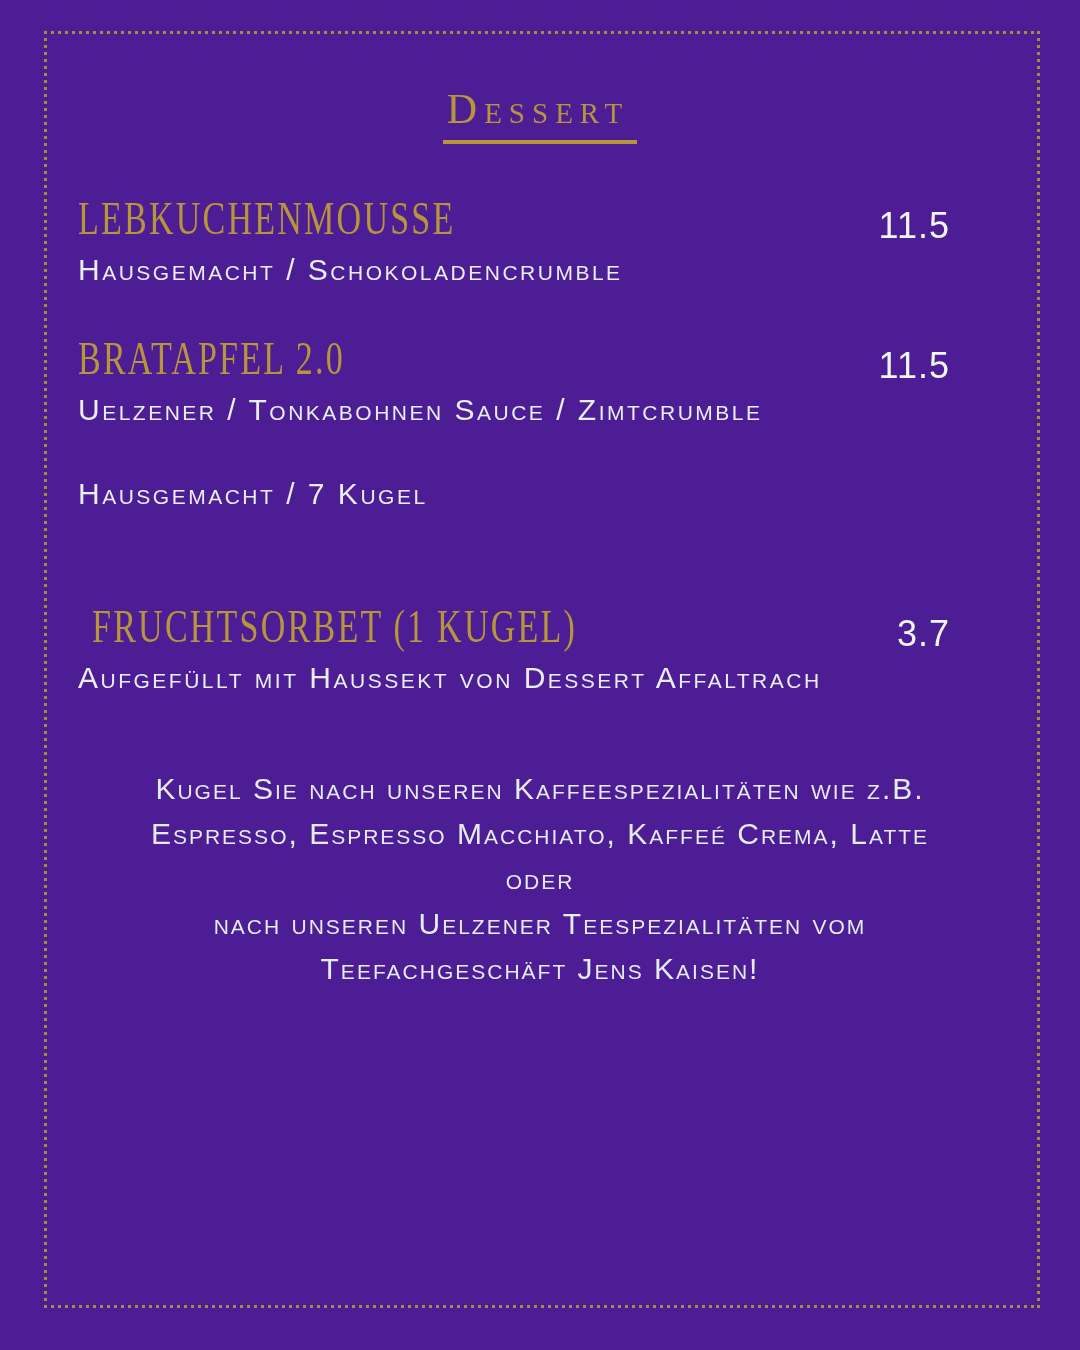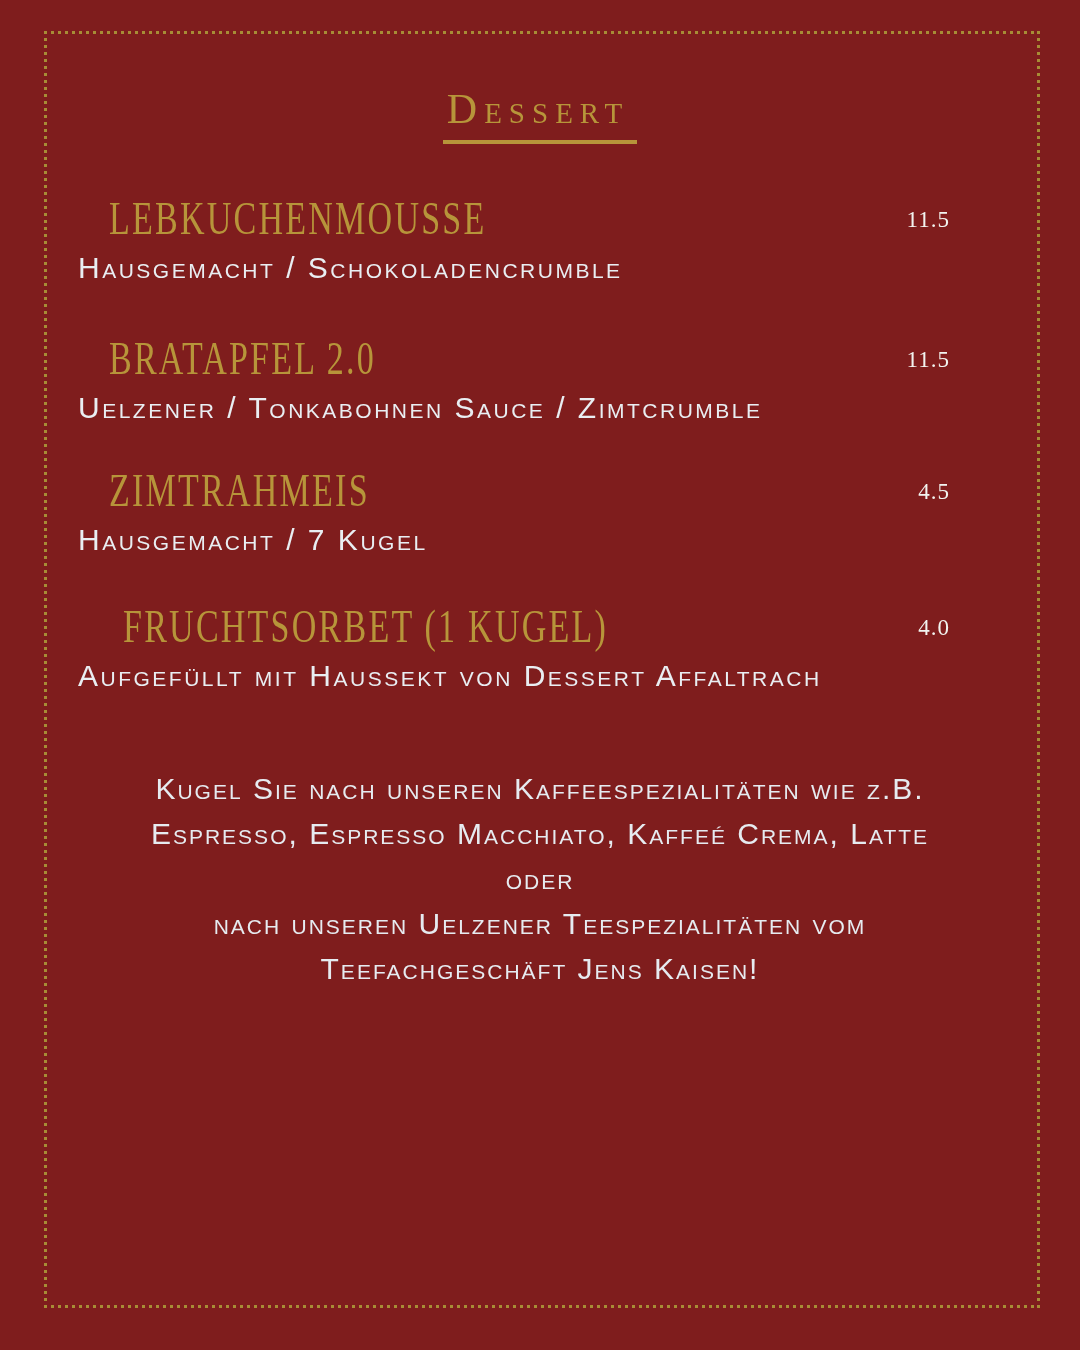--- a/index.html
+++ b/index.html
@@ -1,20 +1,20 @@
 <!DOCTYPE html>
 <html><head>
 <meta charset="utf-8">
 <style>
   html, body { margin: 0; padding: 0; }
   .page {
     position: relative;
     width: 1080px;
     height: 1350px;
-    background: #7f1d1d;
+    background: #4c1d95;
     overflow: hidden;
     font-family: "Liberation Sans", sans-serif;
   }
   
   .frame {
     position: absolute;
     left: 44px;
     top: 31px;
     width: 996px;
     height: 1277px;
@@ -52,37 +52,36 @@
   }
   .item { position: absolute; left: 0; width: 100%; }
   .item-0 { top: 0; }
   .item-1 { top: 140px; }
   .item-2 { top: 272px; }
   .item-3 { top: 408px; }
   .item-row {
     display: flex;
     justify-content: space-between;
     align-items: flex-start;
-    margin-left: 31px;
   }
   .item-name {
     font-family: "Liberation Serif", serif;
     font-size: 46px;
     line-height: 1;
     color: #b7953a;
     letter-spacing: 3px;
     white-space: nowrap;
     display: inline-block;
     transform: scaleX(0.74);
     transform-origin: 0 50%;
   }
   .item-3 .item-name { margin-left: 14px; }
   .item-price {
-    font-family: Liberation Serif, serif;
-    font-size: 23px;
+    font-family: Liberation Sans, sans-serif;
+    font-size: 36px;
     line-height: 1;
     color: #f2f4f0;
     letter-spacing: 1px;
     margin-top: 12px;
     flex: 0 0 auto;
   }
   .item-desc {
     margin-top: 6px;
     font-family: "Liberation Sans", sans-serif;
     font-variant: small-caps;
@@ -128,31 +127,27 @@
 
     <div class="item item-1">
       <div class="item-row">
         <span class="item-name">BRATAPFEL 2.0</span>
         <span class="item-price">11.5</span>
       </div>
       <div class="item-desc">Uelzener / Tonkabohnen Sauce / Zimtcrumble</div>
     </div>
 
     <div class="item item-2">
-      <div class="item-row">
-        <span class="item-name">ZIMTRAHMEIS</span>
-        <span class="item-price">4.5</span>
-      </div>
       <div class="item-desc">Hausgemacht / 7 Kugel</div>
     </div>
 
     <div class="item item-3">
       <div class="item-row">
         <span class="item-name">FRUCHTSORBET (1 KUGEL)</span>
-        <span class="item-price">4.0</span>
+        <span class="item-price">3.7</span>
       </div>
       <div class="item-desc">Aufgefüllt mit Haussekt von Dessert Affaltrach</div>
     </div>
 
   </div>
 
   <div class="note">
     <div>Kugel Sie nach unseren Kaffeespezialitäten wie z.B.</div>
     <div>Espresso, Espresso Macchiato, Kaffeé Crema, Latte</div>
     <div>oder</div>

